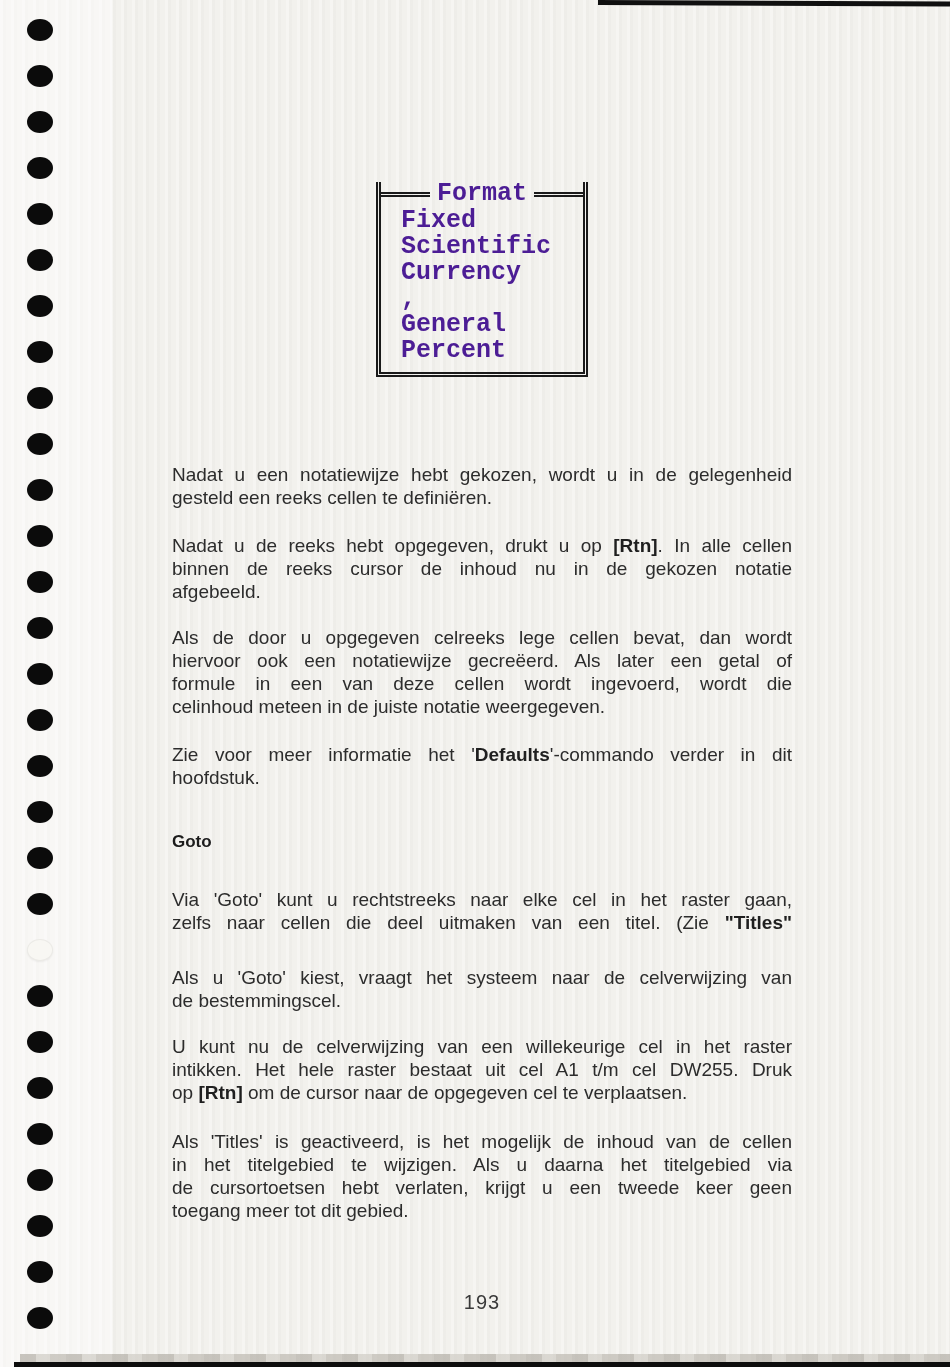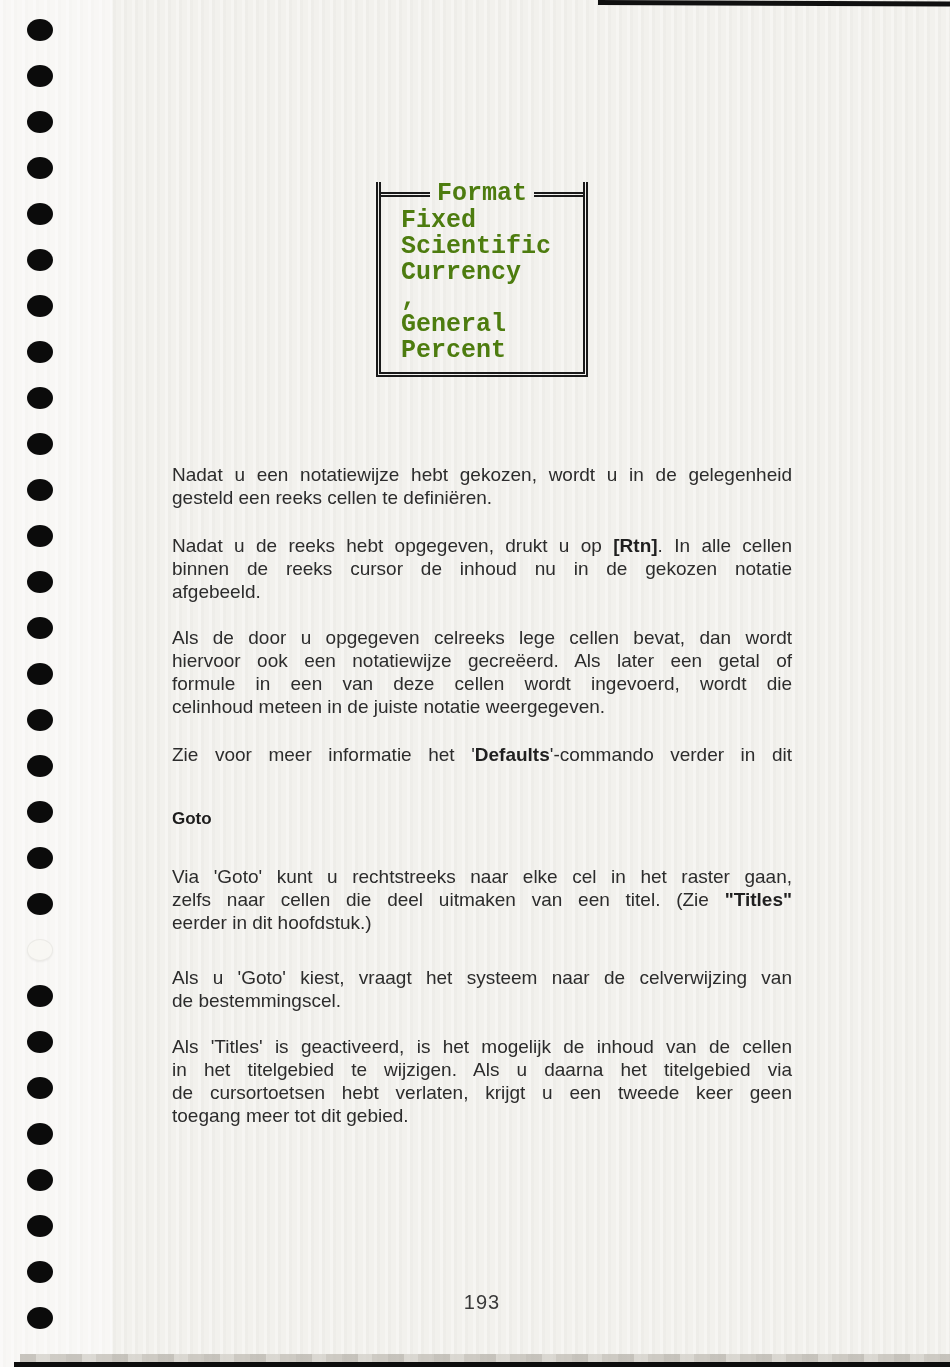--- a/index.html
+++ b/index.html
@@ -35,21 +35,21 @@
   .flow > :nth-child(4){margin-top:23px;}
   .flow > :nth-child(5){margin-top:25px;}
   .flow > :nth-child(6){margin-top:40px;}
   .flow > :nth-child(7){margin-top:33px;}
   .flow > :nth-child(8){margin-top:32px;}
   .flow > :nth-child(9){margin-top:23px;}
   .flow > :nth-child(10){margin-top:26px;}
   
   .menu-box{box-sizing:border-box;width:212px;min-height:193px;margin-left:auto;margin-right:auto;
     border-left:5px double #1a1a1a;border-right:5px double #1a1a1a;border-bottom:5px double #1a1a1a;
-    font-family:"Liberation Mono","DejaVu Sans Mono",monospace;font-weight:bold;color:#4d7c0f;}
+    font-family:"Liberation Mono","DejaVu Sans Mono",monospace;font-weight:bold;color:#4c1d95;}
   .menu-box-header{display:flex;align-items:center;height:24px;}
   .menu-box-header .hline{flex:1;border-top:5px double #1a1a1a;height:0;}
   .menu-box-title{padding:0 7px;font-size:25px;line-height:22px;white-space:nowrap;}
   .menu-items{padding:2px 12px 8px 20px;}
   .menu-item{font-size:25px;line-height:26px;white-space:pre;}
   
   .para{font-size:19px;line-height:23px;color:#2c2c2c;}
   .para .line{text-align:justify;text-align-last:justify;}
   .para .line.last{text-align:left;text-align-last:left;}
   .para b{color:#1f1f1f;}
@@ -126,30 +126,35 @@
       <div class="line last">afgebeeld.</div>
     </div>
     <div class="para">
       <div class="line">Als de door u opgegeven celreeks lege cellen bevat, dan wordt</div>
       <div class="line">hiervoor ook een notatiewijze gecreëerd. Als later een getal of</div>
       <div class="line">formule in een van deze cellen wordt ingevoerd, wordt die</div>
       <div class="line last">celinhoud meteen in de juiste notatie weergegeven.</div>
     </div>
     <div class="para">
       <div class="line">Zie voor meer informatie het '<b>Defaults</b>'-commando verder in dit</div>
+      <div class="line last">hoofdstuk.</div>
     </div>
     <h2 class="goto">Goto</h2>
     <div class="para">
       <div class="line">Via 'Goto' kunt u rechtstreeks naar elke cel in het raster gaan,</div>
       <div class="line">zelfs naar cellen die deel uitmaken van een titel. (Zie <b>"Titles"</b></div>
-      <div class="line last">eerder in dit hoofdstuk.)</div>
     </div>
     <div class="para">
       <div class="line">Als u 'Goto' kiest, vraagt het systeem naar de celverwijzing van</div>
       <div class="line last">de bestemmingscel.</div>
+    </div>
+    <div class="para">
+      <div class="line">U kunt nu de celverwijzing van een willekeurige cel in het raster</div>
+      <div class="line">intikken. Het hele raster bestaat uit cel A1 t/m cel DW255. Druk</div>
+      <div class="line last">op <b>[Rtn]</b> om de cursor naar de opgegeven cel te verplaatsen.</div>
     </div>
     <div class="para">
       <div class="line">Als 'Titles' is geactiveerd, is het mogelijk de inhoud van de cellen</div>
       <div class="line">in het titelgebied te wijzigen. Als u daarna het titelgebied via</div>
       <div class="line">de cursortoetsen hebt verlaten, krijgt u een tweede keer geen</div>
       <div class="line last">toegang meer tot dit gebied.</div>
     </div>
   </div>
 
 <div class="page-number">193</div>

